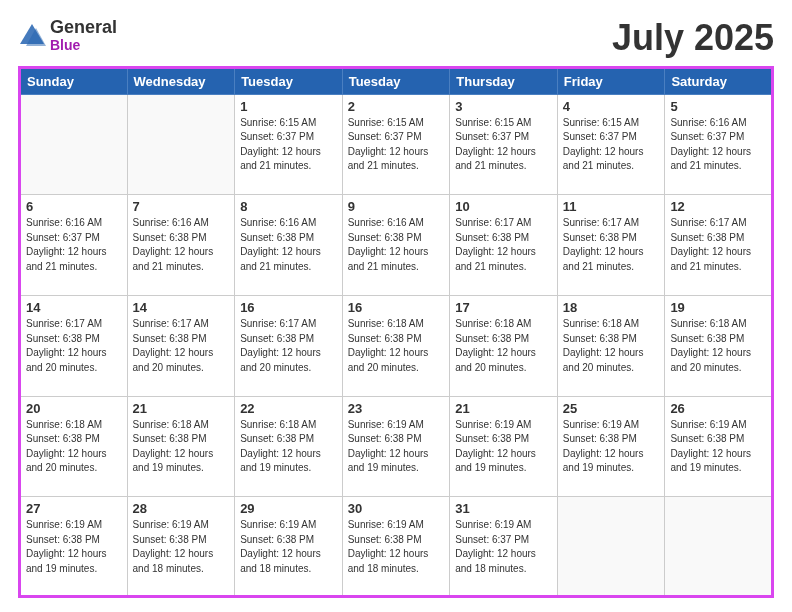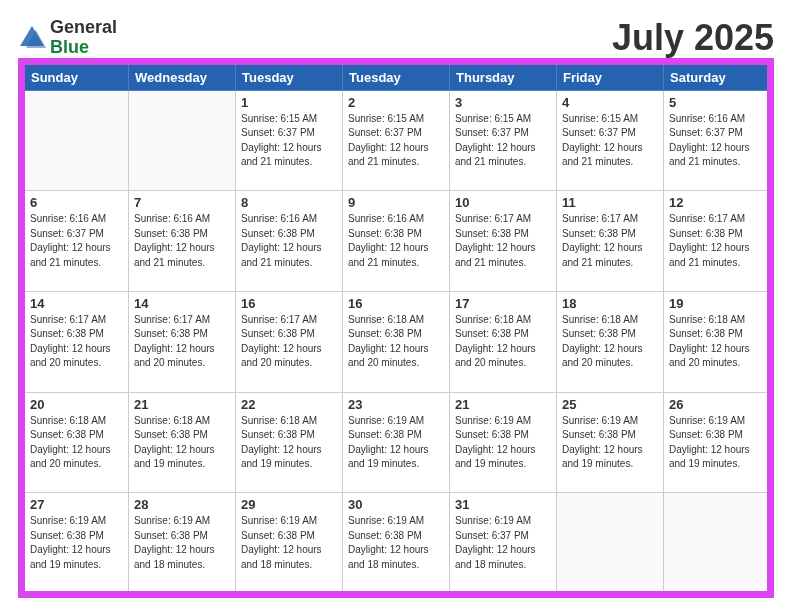--- a/index.html
+++ b/index.html
@@ -14,62 +14,62 @@
       width: 792px;
       height: 612px;
       padding: 18px 18px 14px 18px;
       display: flex;
       flex-direction: column;
     }
     .header {
       display: flex;
       justify-content: space-between;
       align-items: flex-start;
-      margin-bottom: 0;
+      margin-bottom: 8px;
     }
     .logo {
       display: flex;
       align-items: center;
       gap: 4px;
     }
     .logo-text {
       display: flex;
       flex-direction: column;
       line-height: 1.1;
     }
     .logo-general {
       font-size: 18px;
       font-weight: bold;
       color: #333;
     }
     .logo-blue {
-      font-size: 18px;
-      font-weight: bold;
-      color: #15803d;
+      font-size: 14px;
+      font-weight: bold;
+      color: #a21caf;
     }
     .logo-icon {
       width: 28px;
       height: 28px;
     }
     .title-block {
       text-align: center;
     }
     .main-title {
       font-size: 36px;
       font-weight: bold;
       color: #333;
       line-height: 1.1;
     }
     .subtitle {
       font-size: 16px;
       color: #555;
     }
     .calendar {
       flex: 1;
-      border: 7px solid #d946ef;
+      border: 3px solid #d946ef;
       border-collapse: collapse;
       width: 100%;
       table-layout: fixed;
       padding-left: 12px;
     }
     .calendar th {
       background: #2563b0;
       color: #fff;
       text-align: left;
       padding: 5px 6px;

